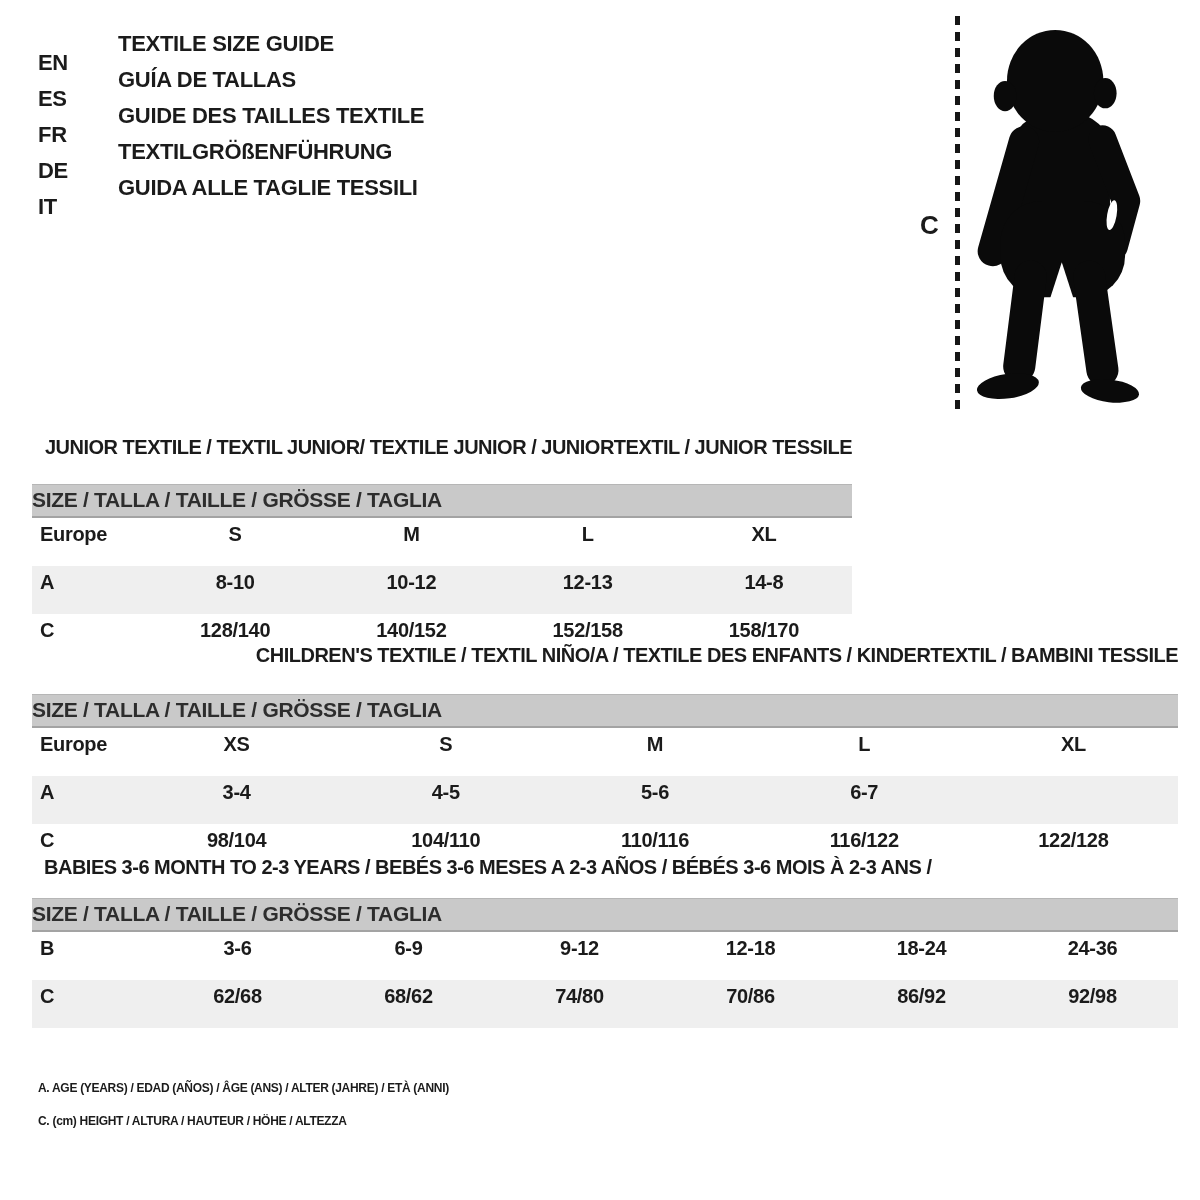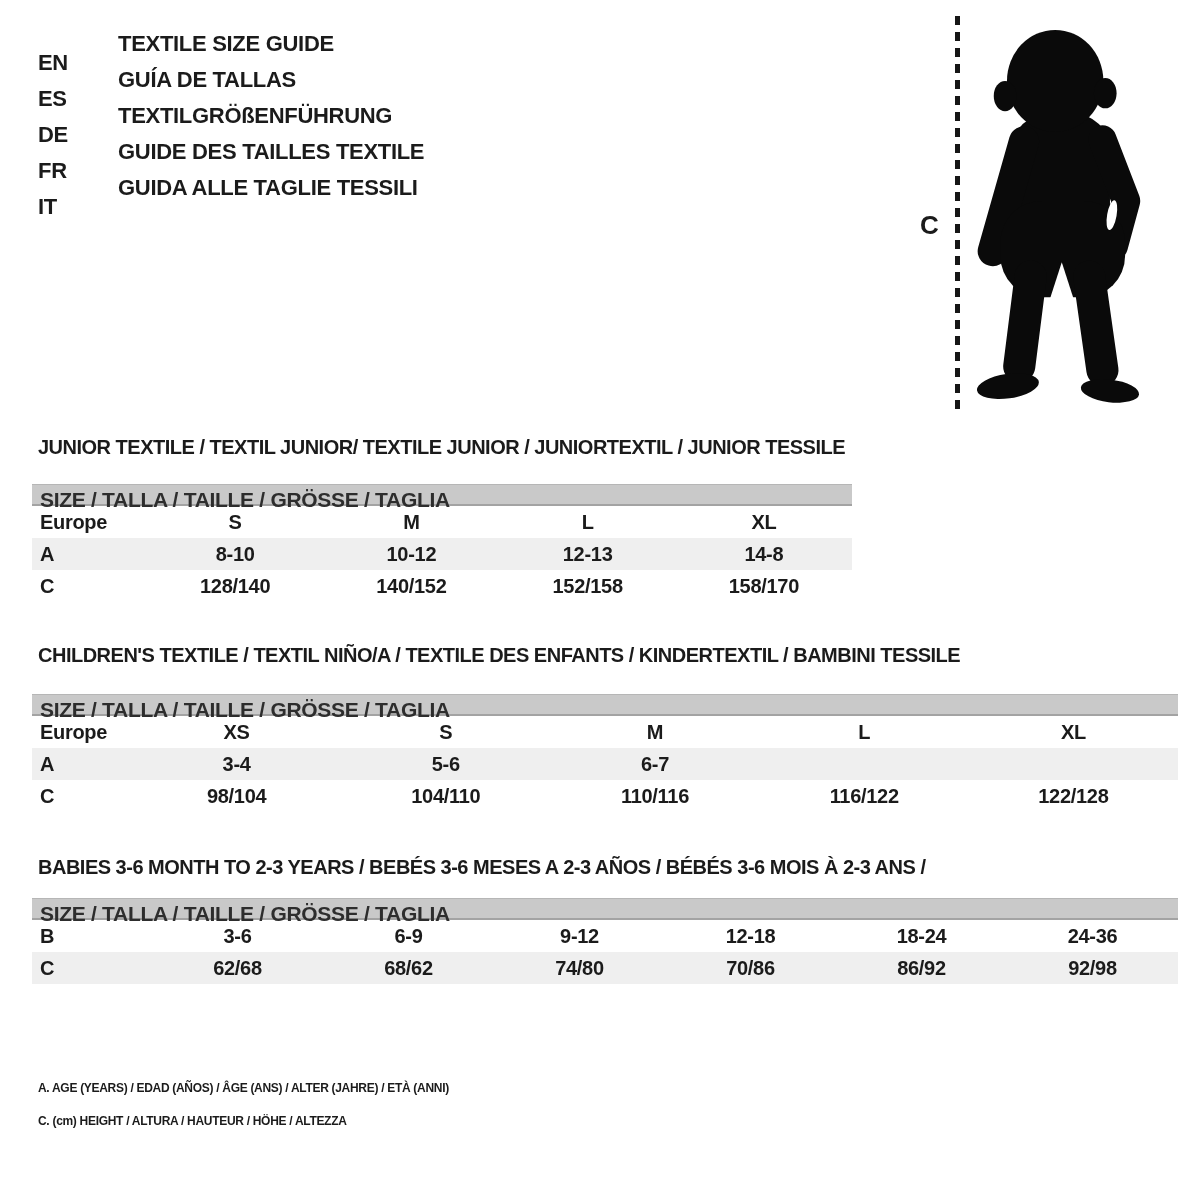--- a/index.html
+++ b/index.html
@@ -26,34 +26,33 @@
     background:repeating-linear-gradient(to bottom,#161616 0 9px,transparent 9px 16px);
   }
   .measure-label{left:920px;top:210px;font-size:26px;}
   .figure-svg{left:972px;top:18px;}
 
   
   .sec{left:32px;}
   .sec-junior{top:434px;width:820px;}
   .sec-children{top:642px;width:1146px;}
   .sec-babies{top:852px;width:1146px;}
-  .sec-title{font-size:20px;letter-spacing:-0.5px;line-height:26px;margin:0 0 24px 6px;white-space:nowrap;}
+  .sec-title{font-size:20px;letter-spacing:-0.5px;line-height:26px;margin:0 0 24px 6px;white-space:nowrap;text-align:right;}
   .sec-children .sec-title{margin-bottom:26px;}
-  .sec-title-line{font-size:20px;letter-spacing:-0.5px;line-height:30px;margin-left:6px;white-space:nowrap;}
+  .sec-title-line{font-size:20px;letter-spacing:-0.5px;line-height:30px;margin-left:12px;white-space:nowrap;}
   .sec-title-group{margin-bottom:16px;}
 
   .size-bar{
-    height:22px;line-height:29px;box-sizing:border-box;
+    height:34px;line-height:29px;box-sizing:border-box;
     background:#c9c9c9;
     border-top:1px solid #b6b6b6;
     border-bottom:2px solid #a3a3a3;
-    padding-left:8px;
     font-size:21px;color:#2d2d2d;
   }
-  .trow{display:grid;height:32px;line-height:32px;font-size:20px;}
+  .trow{display:grid;height:48px;line-height:32px;font-size:20px;}
   .trow:nth-child(even){background:#efefef;}
   .sec-junior   .trow{grid-template-columns:115px repeat(4,1fr);}
   .sec-children .trow{grid-template-columns:100px repeat(5,1fr);}
   .sec-babies   .trow{grid-template-columns:120px repeat(6,1fr);}
   .cell{text-align:center;}
   .cell.label{text-align:left;padding-left:8px;}
 
   
   .legend{left:38px;top:1072px;}
   .legend-line{font-size:12px;line-height:33px;white-space:nowrap;}
@@ -64,26 +63,26 @@
 <div class="abs lang-list">
   <div class="lang-row">
     <span class="lang-code">EN</span>
     <span>TEXTILE SIZE GUIDE</span>
   </div>
   <div class="lang-row">
     <span class="lang-code">ES</span>
     <span>GUÍA DE TALLAS</span>
   </div>
   <div class="lang-row">
+    <span class="lang-code">FR</span>
+    <span>GUIDE DES TAILLES TEXTILE</span>
+  </div>
+  <div class="lang-row">
     <span class="lang-code">DE</span>
     <span>TEXTILGRÖßENFÜHRUNG</span>
-  </div>
-  <div class="lang-row">
-    <span class="lang-code">FR</span>
-    <span>GUIDE DES TAILLES TEXTILE</span>
   </div>
   <div class="lang-row">
     <span class="lang-code">IT</span>
     <span>GUIDA ALLE TAGLIE TESSILI</span>
   </div>
 </div>
 
 <div class="abs measure-line"></div>
 <div class="abs measure-label">C</div>
 
@@ -141,20 +140,21 @@
         <div class="cell label">Europe</div>
         <div class="cell">XS</div>
         <div class="cell">S</div>
         <div class="cell">M</div>
         <div class="cell">L</div>
         <div class="cell">XL</div>
       </div>
       <div class="trow">
         <div class="cell label">A</div>
         <div class="cell">3-4</div>
+        <div class="cell">4-5</div>
         <div class="cell">5-6</div>
         <div class="cell">6-7</div>
       </div>
       <div class="trow">
         <div class="cell label">C</div>
         <div class="cell">98/104</div>
         <div class="cell">104/110</div>
         <div class="cell">110/116</div>
         <div class="cell">116/122</div>
         <div class="cell">122/128</div>

